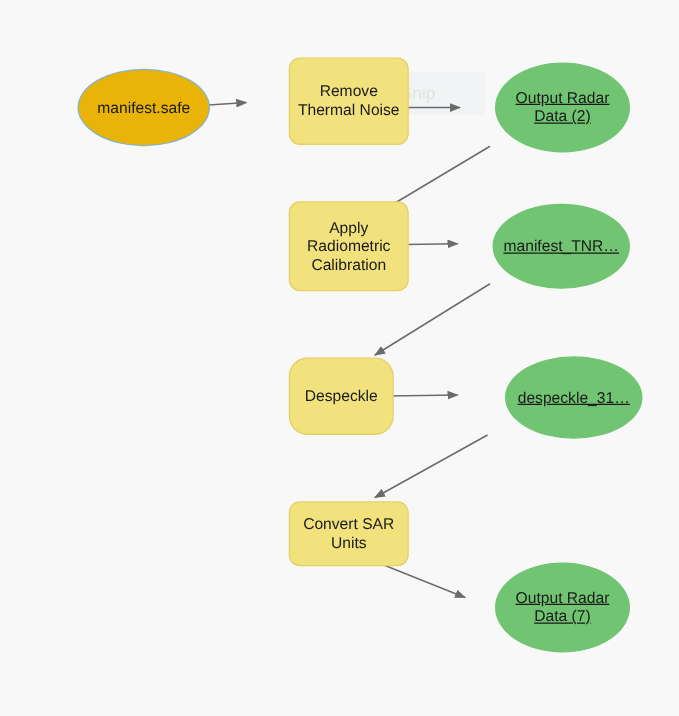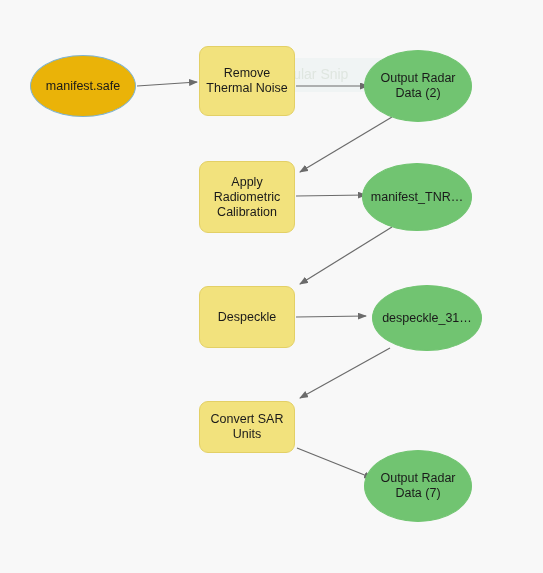--- a/index.html
+++ b/index.html
@@ -45,35 +45,37 @@
     position: absolute;
     box-sizing: border-box;
     display: flex;
     align-items: center;
     justify-content: center;
     text-align: center;
     color: #1a1a1a;
     font-size: 12.5px;
     line-height: 15px;
     font-family: "Liberation Sans", sans-serif;
+    margin-left: 32px;
   }
   .node-op {
     background: #f2e27d;
     border-radius: 9px;
     border: 1px solid #e3d066;
   }
   .node-source {
     background: #eab308;
     border-radius: 50%;
     border: 1px solid #7fb3d1;
   }
   .node-product {
     background: #71c471;
     border-radius: 50%;
     border: 1px solid #71c471;
+    text-decoration: underline;
   }
   .node-label {
     display: block;
     padding: 0 6px;
     white-space: pre-line;
   }
 </style>
 </head>
 <body>
 
@@ -117,21 +119,21 @@
   <div class="node node-op" style="left:199px; top:161px; width:96px; height:72px;">
     <span class="node-label">Apply
 Radiometric
 Calibration</span>
   </div>
 
   <div class="node node-product" style="left:362px; top:163px; width:110px; height:68px;">
     <span class="node-label">manifest_TNR…</span>
   </div>
 
-  <div class="node node-op" style="left:199px; top:286px; width:96px; height:62px;">
+  <div class="node node-op" style="left:199px; top:286px; width:84px; height:62px;border-radius:15px;">
     <span class="node-label">Despeckle</span>
   </div>
 
   <div class="node node-product" style="left:372px; top:285px; width:110px; height:66px;align-items:center;">
     <span class="node-label">despeckle_31…</span>
   </div>
 
   <div class="node node-op" style="left:199px; top:401px; width:96px; height:52px;">
     <span class="node-label">Convert SAR
 Units</span>

